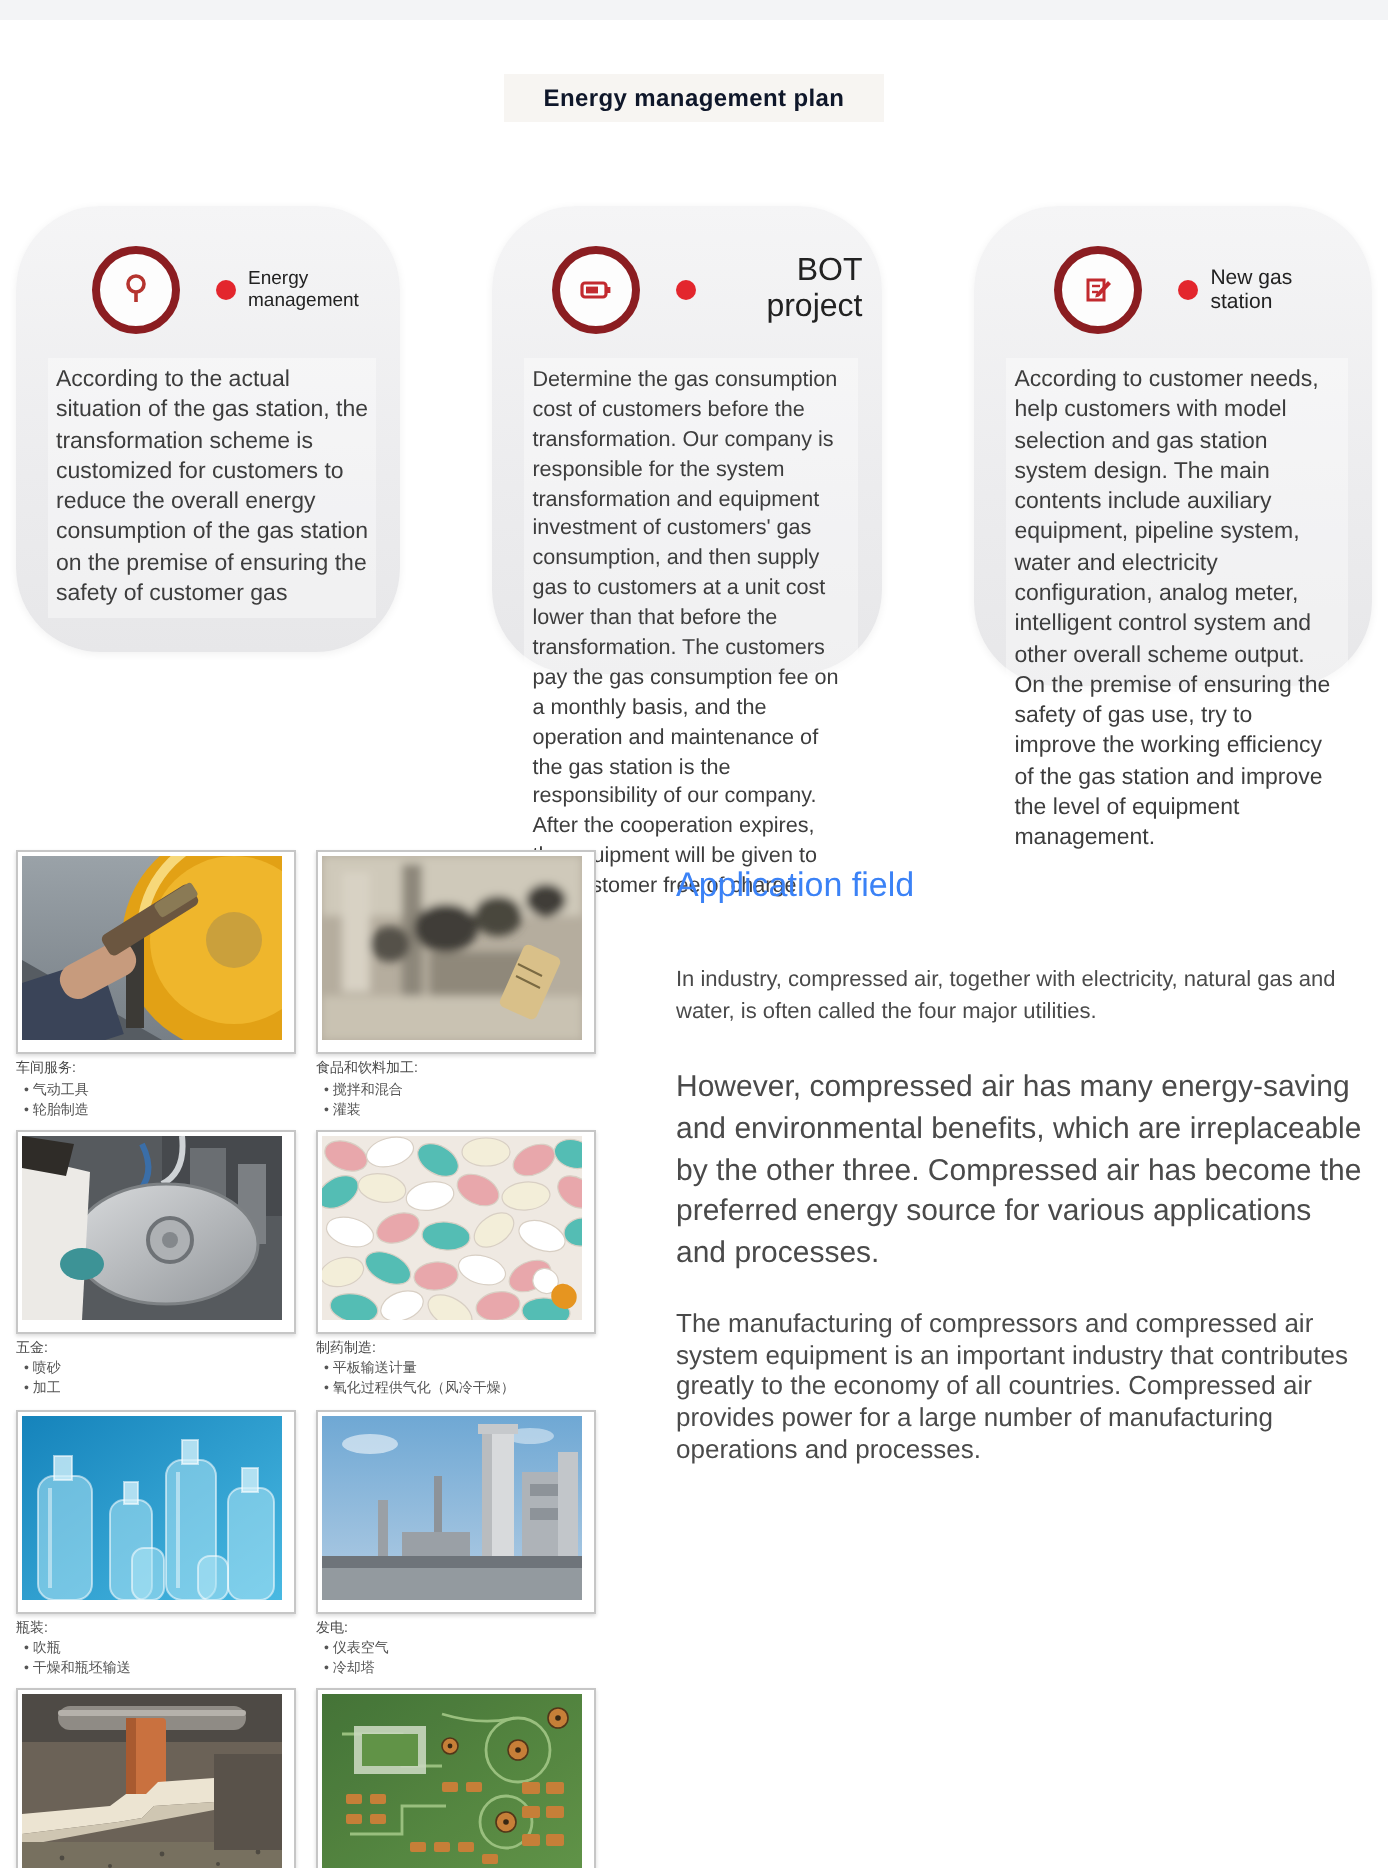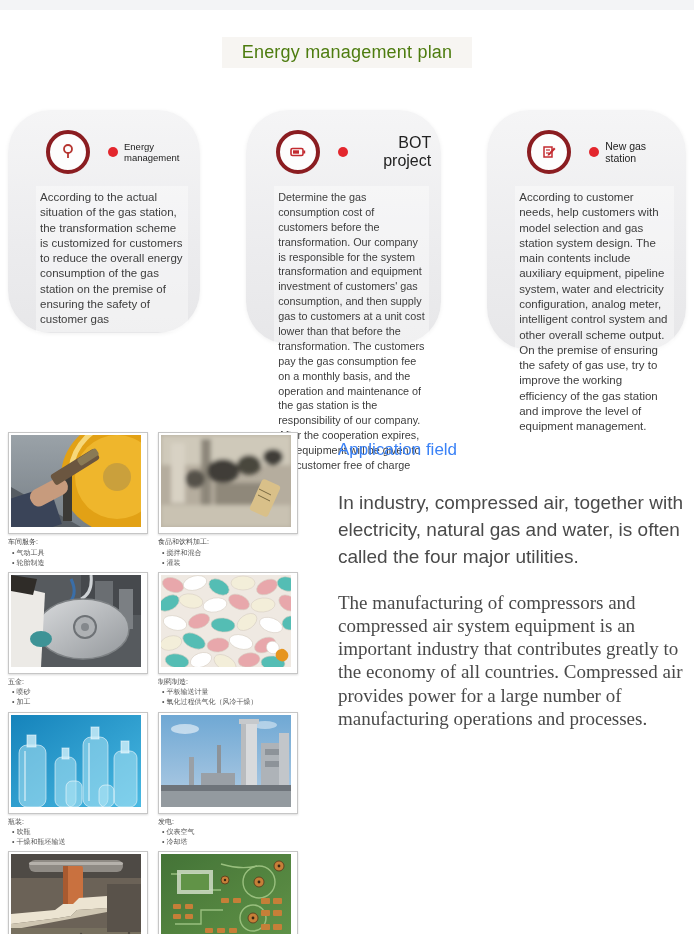--- a/index.html
+++ b/index.html
@@ -5,22 +5,22 @@
   html,body{margin:0;padding:0;}
   body{
     width:694px;height:934px;background:#ffffff;overflow:hidden;
     font-family:"Liberation Sans", sans-serif;color:#3d3d3d;
     position:relative;
   }
   .top-strip{height:10px;background:#f3f4f6;}
   
   .page-title-wrap{text-align:center;margin-top:27px;}
   .page-title{
-    display:inline-block;font-size:18px;color:#4d7c0f;
-    background:#f7f5f2;padding:5px 20px;letter-spacing:.2px;
+    display:inline-block;font-size:12px;color:#0f172a;
+    background:#f7f5f2;padding:5px 20px;letter-spacing:.2px;font-weight:bold;
   }
   
   .cards-row{display:flex;justify-content:space-between;padding:0 8px;margin-top:42px;gap:46px;}
   .card{
     border-radius:42px;
     background:linear-gradient(180deg,#f5f5f6 0%,#ececee 60%,#e7e7e9 100%);
     box-shadow:0 1px 4px rgba(0,0,0,.06);
     box-sizing:border-box;
   }
   .card-1{width:205px;height:223px;}
@@ -33,21 +33,21 @@
     width:36px;height:36px;border-radius:50%;
     border:4px solid #8b1d21;background:#fdfdfd;
     display:flex;align-items:center;justify-content:center;flex:0 0 auto;
   }
   .red-dot{width:10px;height:10px;border-radius:50%;background:#e3262d;margin:0 6px 0 18px;flex:0 0 auto;}
   .card-label{color:#222;}
   .card-1 .card-label{font-size:9.5px;}
   .card-2 .card-label{font-size:16px;text-align:right;}
   .card-3 .card-label{font-size:10.5px;}
   .card-body{
-    margin:4px 12px 0 28px;padding:4px 4px;
+    margin:4px 12px 0 16px;padding:4px 4px;
     font-size:11.5px;line-height:1.33;color:#3d3d3d;
     background:rgba(255,255,255,.38);
   }
   .card-2 .card-body{font-size:10.8px;line-height:1.38;}
   
   .app-section{display:flex;margin-top:82px;padding:0 6px 0 8px;}
   .gallery{width:294px;flex:0 0 auto;display:grid;grid-template-columns:140px 140px;column-gap:10px;row-gap:4px;}
   .tile{width:140px;}
   .photo-frame{
     width:134px;height:96px;background:#fff;border:1px solid #c6c6c6;
@@ -55,24 +55,24 @@
   }
   .photo-frame svg{display:block;}
   .caption{margin-top:3px;}
   .cap-title{font-size:7px;color:#4a4a4a;line-height:1.5;}
   .cap-bullet{font-size:7px;color:#555;line-height:1.45;padding-left:4px;}
   .cap-bullet::before{content:"•  ";}
   
   .app-text{flex:1;padding:4px 4px 0 36px;}
   .app-heading{font-size:17px;color:#3b82f6;margin:4px 0 30px;}
   .app-text p{margin:0;color:#4a4a4a;}
-  .p-a{font-size:19px;line-height:1.42;margin-bottom:20px !important;}
+  .p-a{font-size:11px;line-height:1.42;margin-bottom:20px !important;}
   .p-b{font-size:15px;line-height:1.38;margin-bottom:16px !important;}
   .p-c{font-size:16.5px;line-height:1.46;margin-bottom:12px !important;}
-  .p-d{font-size:19px;line-height:1.22;font-family:Liberation Serif, serif;}
+  .p-d{font-size:13px;line-height:1.22;}
 </style>
 </head>
 <body>
 
 <div class="top-strip"></div>
 
 <div class="page-title-wrap">
   <span class="page-title">Energy management plan</span>
 </div>
 
@@ -411,16 +411,17 @@
         </svg>
       </div>
 
     </div>
 
   </div>
 
   <div class="app-text">
     <div class="app-heading">Application field</div>
     <p class="p-a">In industry, compressed air, together with electricity, natural gas and water, is often called the four major utilities.</p>
+    <p class="p-b">However, compressed air has many energy-saving and environmental benefits, which are irreplaceable by the other three. Compressed air has become the preferred energy source for various applications and processes.</p>
     <p class="p-d">The manufacturing of compressors and compressed air system equipment is an important industry that contributes greatly to the economy of all countries. Compressed air provides power for a large number of manufacturing operations and processes.</p>
   </div>
 
 </div>
 
 </body></html>

